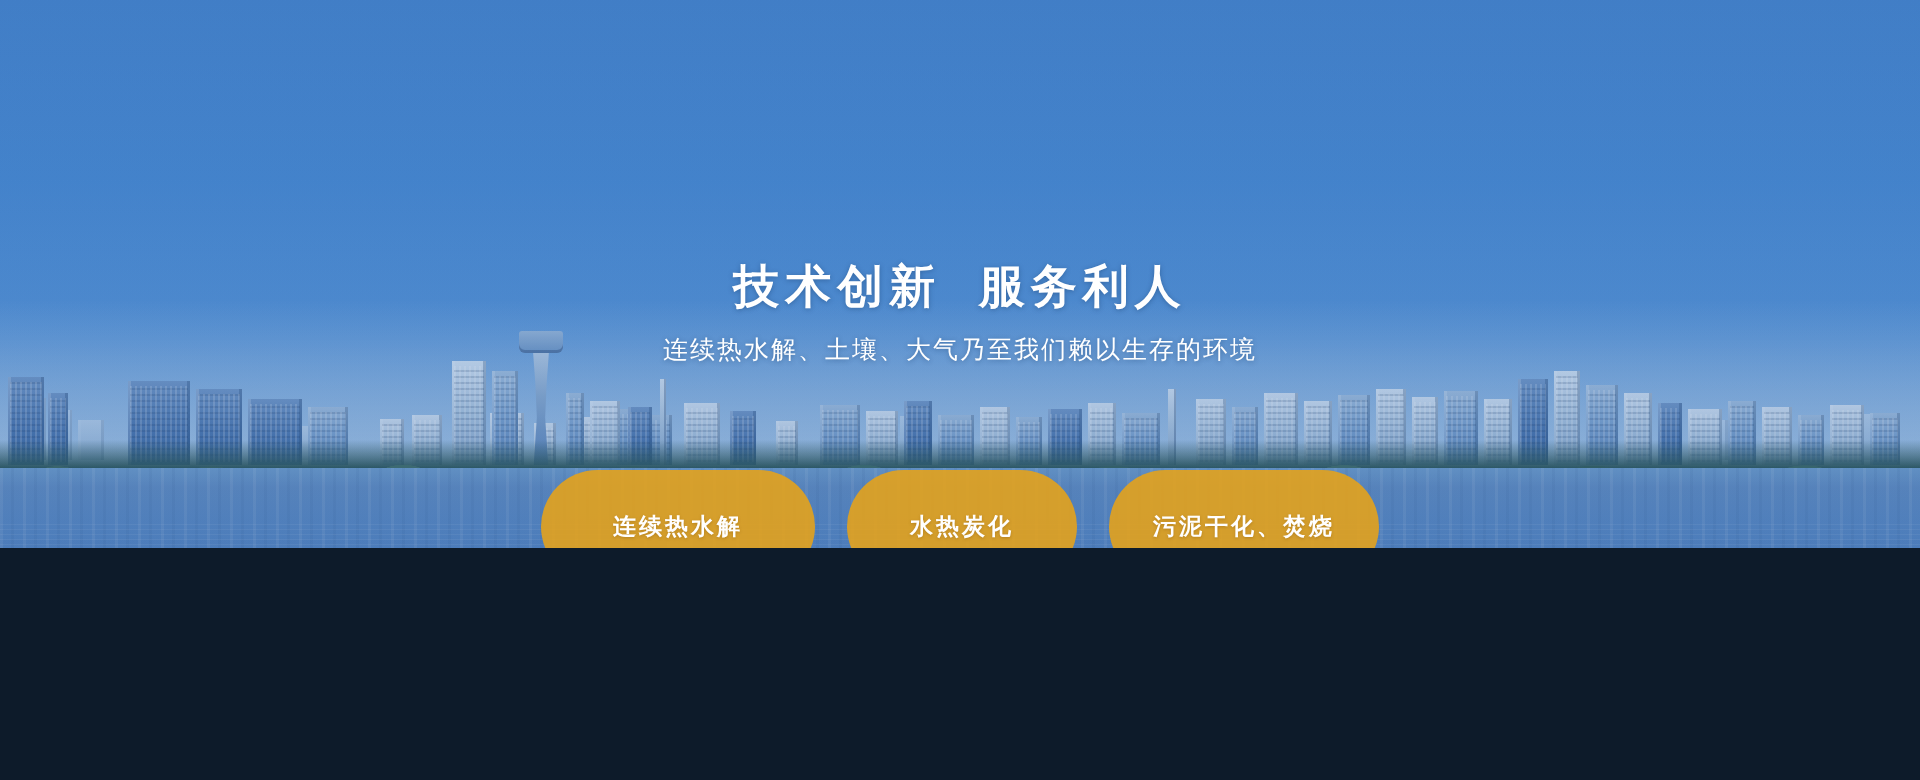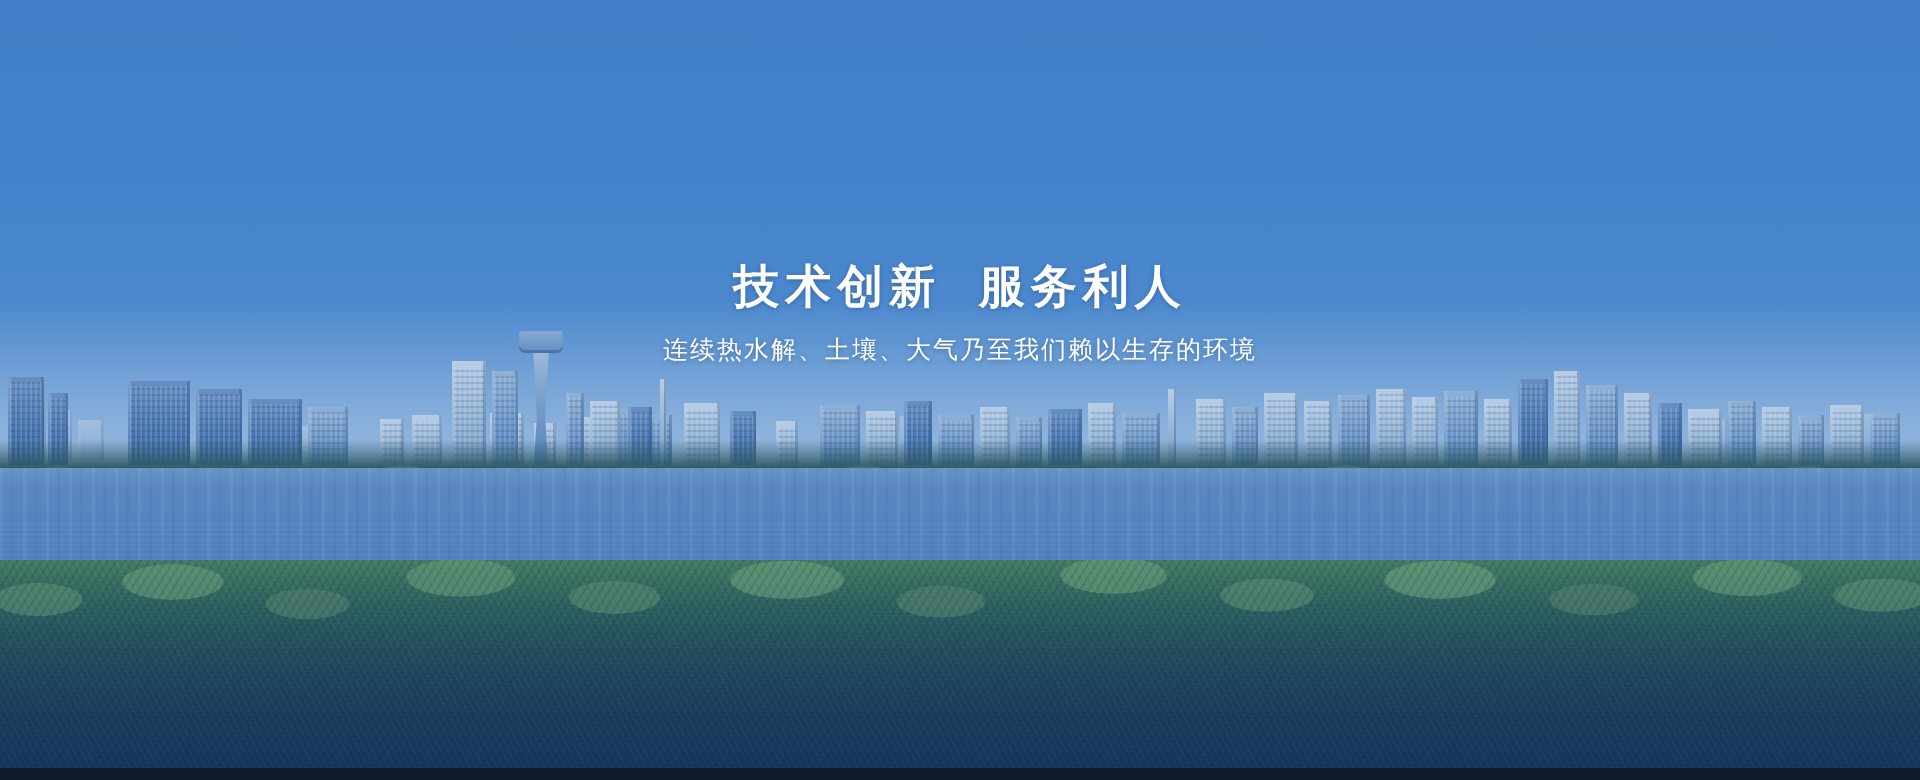--- a/index.html
+++ b/index.html
@@ -2,21 +2,21 @@
 <html><head>
 <meta charset="utf-8">
 <title>Hero Banner</title>
 <style>
   html,body{margin:0;padding:0;background:#0d1b2a;}
   *{box-sizing:border-box;}
 
   .stage{
     position:relative;
     width:1920px;
-    height:768px;
+    height:548px;
     overflow:hidden;
     font-family:"Liberation Sans","DejaVu Sans",sans-serif;
     -webkit-font-smoothing:antialiased;
   }
 
   
   .sky{
     position:absolute; left:0; top:0; width:1920px; height:470px;
     background:linear-gradient(180deg,#4381c9 0%, #4687cf 38%, #5390d3 72%, #6b9fd6 94%, #83afdd 100%);
   }
@@ -278,14 +278,19 @@
   <div class="veg-tex"></div>
   <div class="veg-tint"></div>
 
   <div class="photo-tint"></div>
 
   <div class="hero-copy">
     <h1 class="hero-title">技术创新  服务利人</h1>
     <p class="hero-sub">连续热水解、土壤、大气乃至我们赖以生存的环境</p>
   </div>
 
+  <div class="pill-row">
+    <button class="pill">连续热水解</button>
+    <button class="pill">水热炭化</button>
+    <button class="pill">污泥干化、焚烧</button>
+  </div>
 
 </div>
 
 </body></html>

